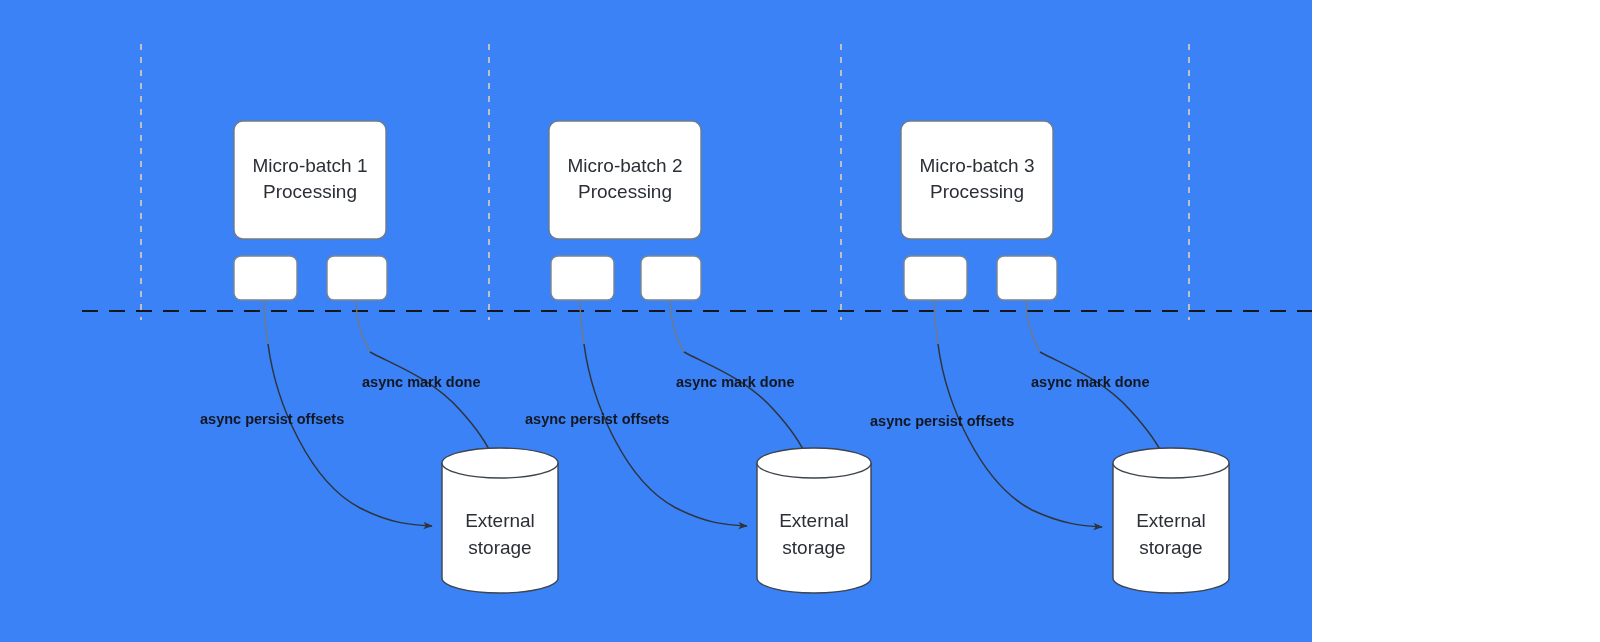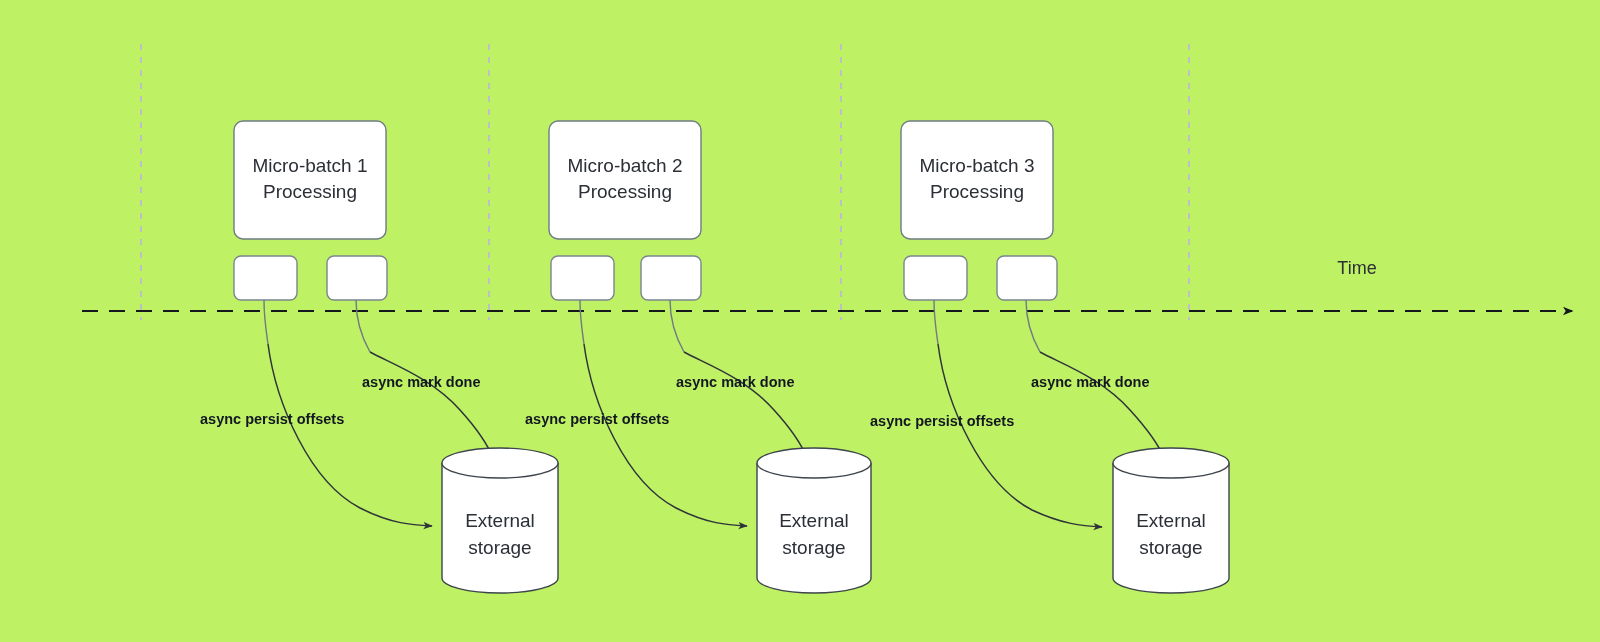--- a/index.html
+++ b/index.html
@@ -5,23 +5,23 @@
   html, body {
     margin: 0;
     padding: 0;
     background: #ffffff;
   }
   body {
     font-family: "Liberation Sans", sans-serif;
   }
   #canvas {
     position: relative;
-    width: 1600px;
+    width: 1312px;
     height: 642px;
-    background: #bef264;
+    background: #3b82f6;
     overflow: hidden;
   }
   #diagram-svg {
     position: absolute;
     left: 0;
     top: 0;
     width: 1600px;
     height: 642px;
   }
   .node-label {

